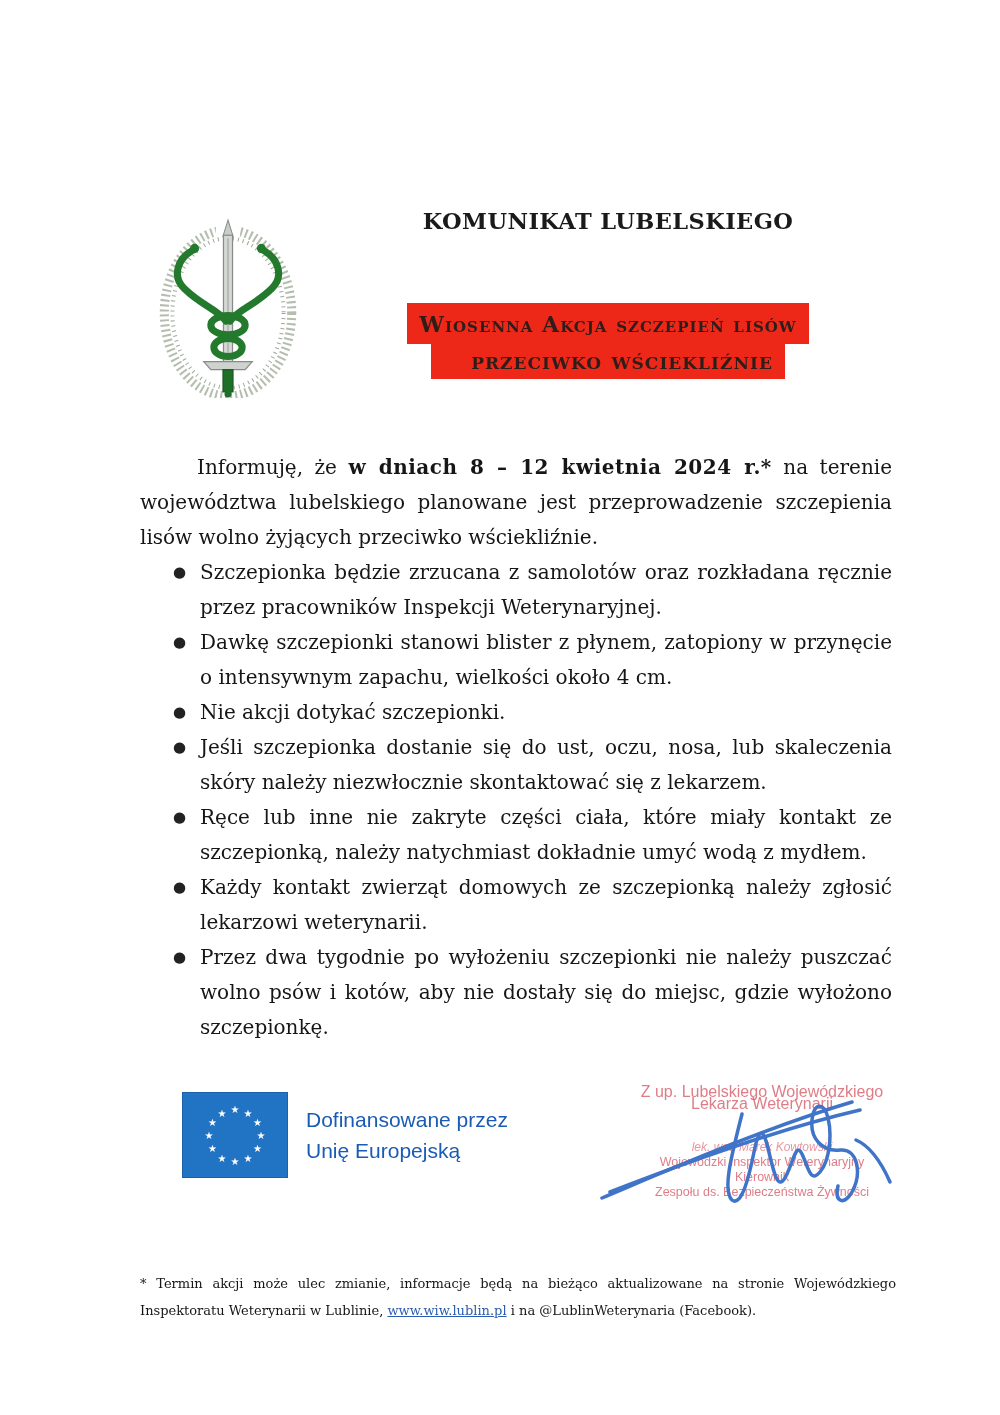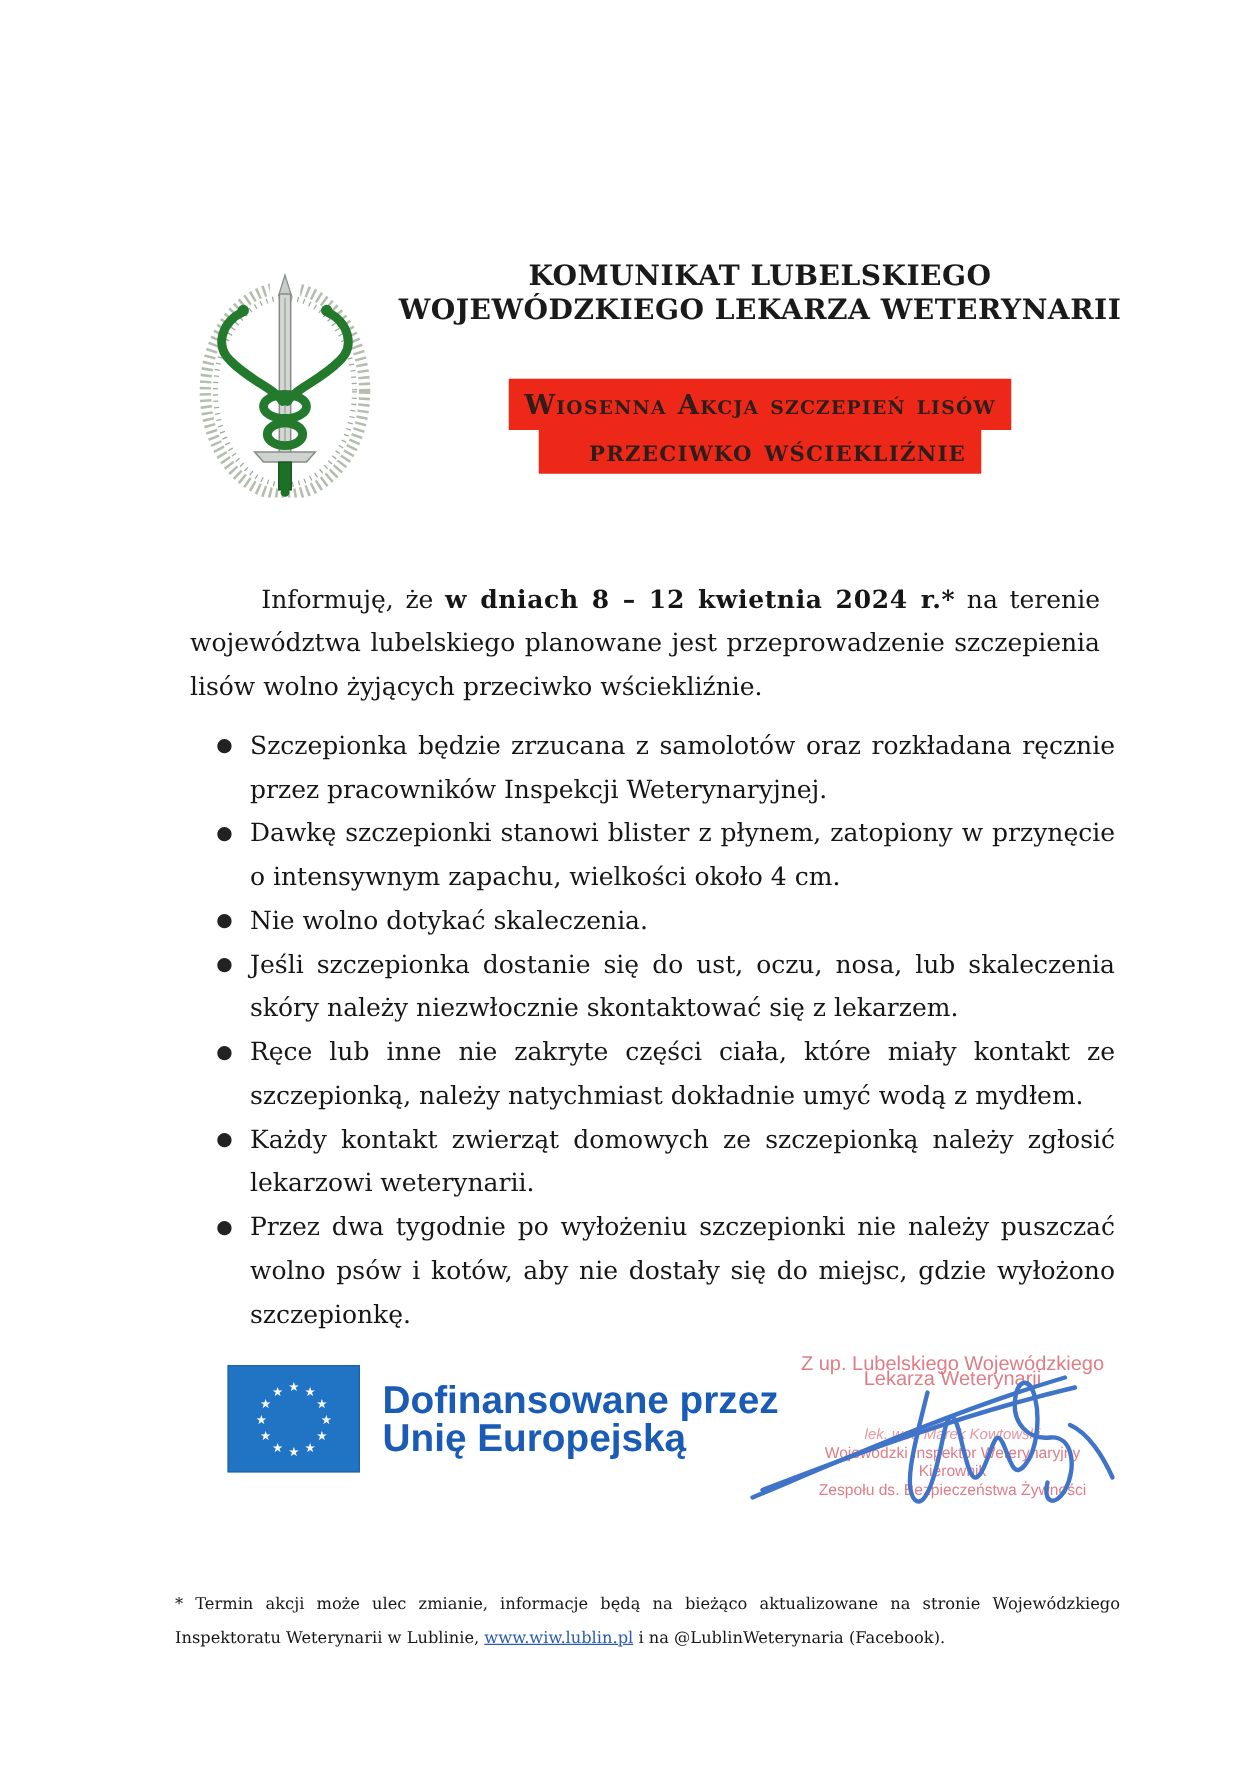--- a/index.html
+++ b/index.html
@@ -32,35 +32,35 @@
     padding:2px 12px 1px 12px;
     letter-spacing:1px;
   }
   .banner .bline2{margin-top:-2px;font-size:24px;line-height:34px;padding-left:40px;}
 
   
   .body-text{
     position:absolute;left:140px;top:450px;width:752px;
     font-size:20px;line-height:35px;text-align:justify;color:#161616;
   }
-  .body-text p.intro{margin:12px;text-indent:57px;}
+  .body-text p.intro{margin:0;text-indent:57px;}
   .body-text b{font-weight:bold;letter-spacing:.5px;}
   ul.points{margin:0;padding:0;list-style:none;}
   ul.points li{position:relative;padding-left:60px;}
   ul.points li .dot{
     position:absolute;left:33px;top:0;font-size:15px;color:#222;
   }
 
   
   .eu{position:absolute;left:182px;top:1092px;display:flex;align-items:center;gap:18px;}
   .eu-flag{width:106px;height:86px;display:block;}
   .eu-label{
     font-family:"Liberation Sans", sans-serif;
-    font-weight:bold;color:#1a5cb5;
-    font-size:31px;line-height:31px;
+    font-weight:normal;color:#1a5cb5;
+    font-size:21px;line-height:31px;
   }
 
   
   .sign-area{position:absolute;left:612px;top:1086px;width:300px;height:135px;}
   .stamp{
     position:absolute;left:0;top:0;width:300px;
     text-align:center;
     font-family:"Liberation Sans", sans-serif;
     color:rgba(217,102,114,.85);
     filter:blur(.4px);
@@ -109,34 +109,33 @@
       </g>
       <g fill="#237a2d">
         <circle cx="47" cy="32" r="4.5"></circle>
         <circle cx="113" cy="32" r="4.5"></circle>
       </g>
     </svg>
   </div>
 
   <div class="title">
     <div>KOMUNIKAT LUBELSKIEGO</div>
-    <div>WOJEWÓDZKIEGO LEKARZA WETERYNARII</div>
   </div>
 
   <div class="banner">
     <span class="bline">Wiosenna Akcja szczepień lisów</span><br>
     <span class="bline bline2">przeciwko wściekliźnie</span>
   </div>
 
   <div class="body-text">
     <p class="intro"><span>Informuję, że </span><b>w dniach 8 – 12 kwietnia 2024 r.*</b><span> na terenie województwa lubelskiego planowane jest przeprowadzenie szczepienia lisów wolno żyjących przeciwko wściekliźnie.</span></p>
     <ul class="points">
       <li><span class="dot">●</span><span>Szczepionka będzie zrzucana z samolotów oraz rozkładana ręcznie przez pracowników Inspekcji Weterynaryjnej.</span></li>
       <li><span class="dot">●</span><span>Dawkę szczepionki stanowi blister z płynem, zatopiony w przynęcie o intensywnym zapachu, wielkości około 4 cm.</span></li>
-      <li><span class="dot">●</span><span>Nie wolno dotykać skaleczenia.</span></li>
+      <li><span class="dot">●</span><span>Nie akcji dotykać szczepionki.</span></li>
       <li><span class="dot">●</span><span>Jeśli szczepionka dostanie się do ust, oczu, nosa, lub skaleczenia skóry należy niezwłocznie skontaktować się z lekarzem.</span></li>
       <li><span class="dot">●</span><span>Ręce lub inne nie zakryte części ciała, które miały kontakt ze szczepionką, należy natychmiast dokładnie umyć wodą z mydłem.</span></li>
       <li><span class="dot">●</span><span>Każdy kontakt zwierząt domowych ze szczepionką należy zgłosić lekarzowi weterynarii.</span></li>
       <li><span class="dot">●</span><span>Przez dwa tygodnie po wyłożeniu szczepionki nie należy puszczać wolno psów i kotów, aby nie dostały się do miejsc, gdzie wyłożono szczepionkę.</span></li>
     </ul>
   </div>
 
   <div class="eu">
     <svg class="eu-flag" viewBox="0 0 106 86">
       <rect x="0" y="0" width="106" height="86" fill="#2173c4" stroke="#1b62a8" stroke-width="2"></rect>

